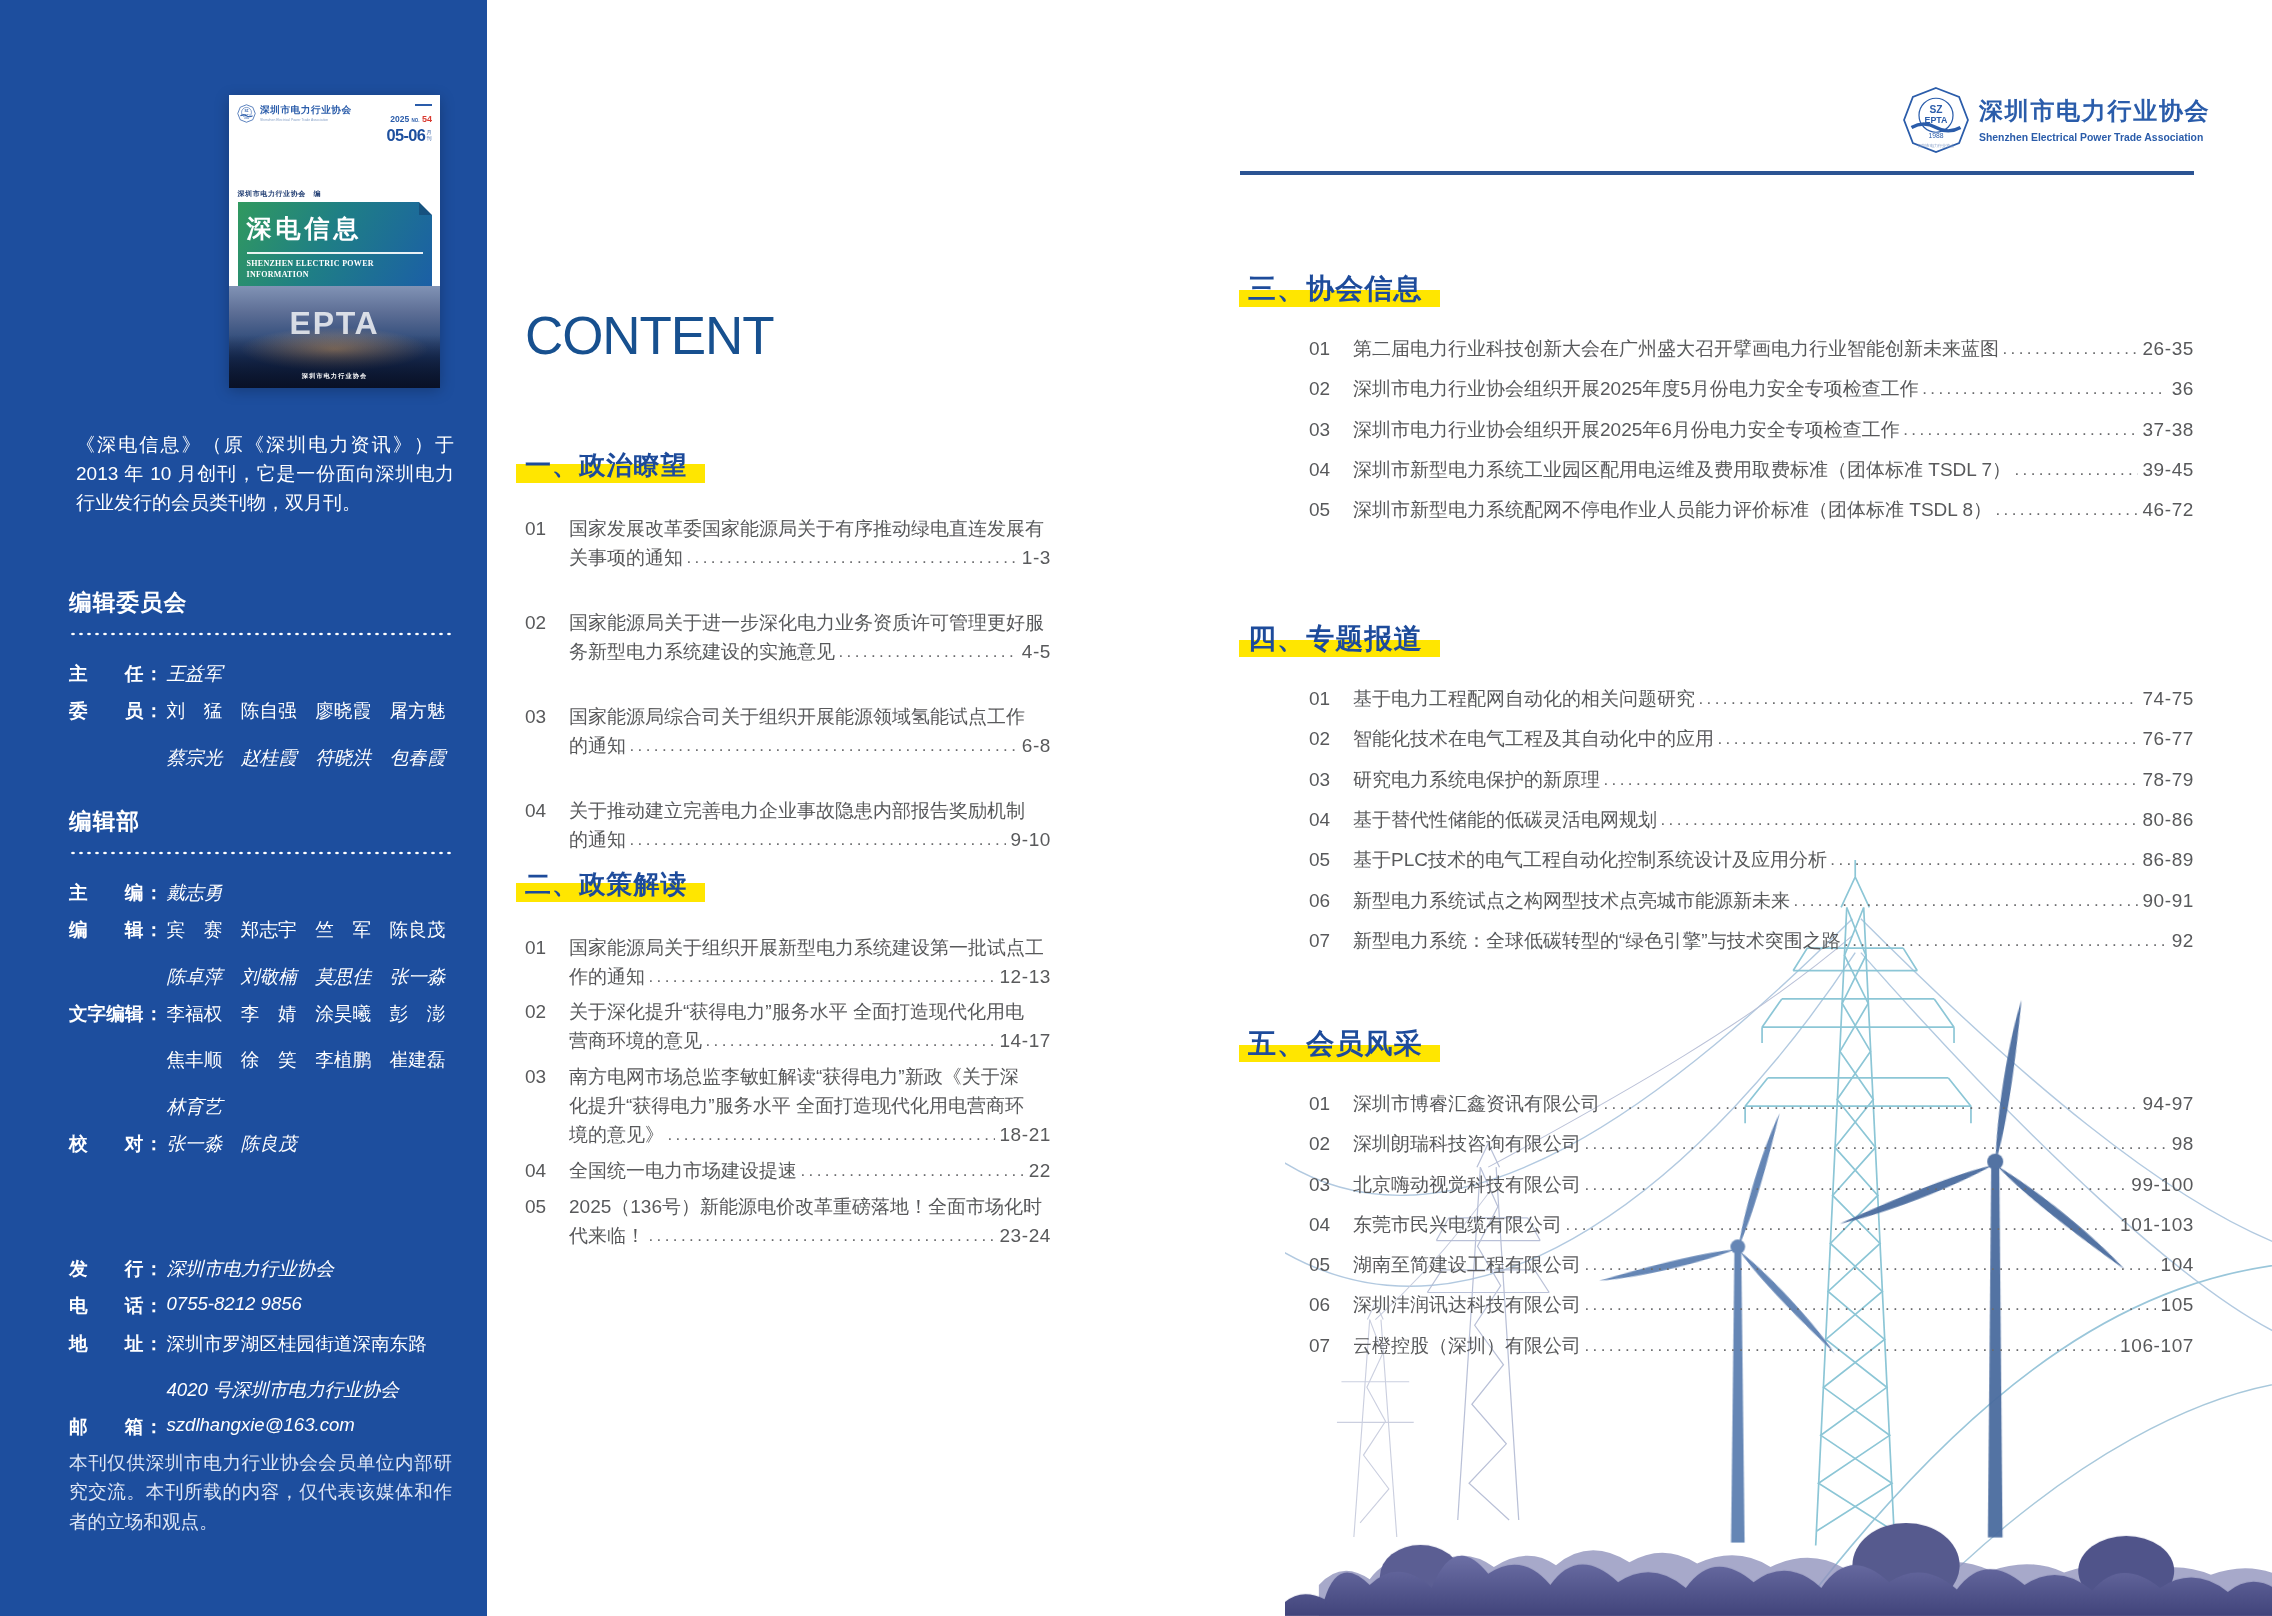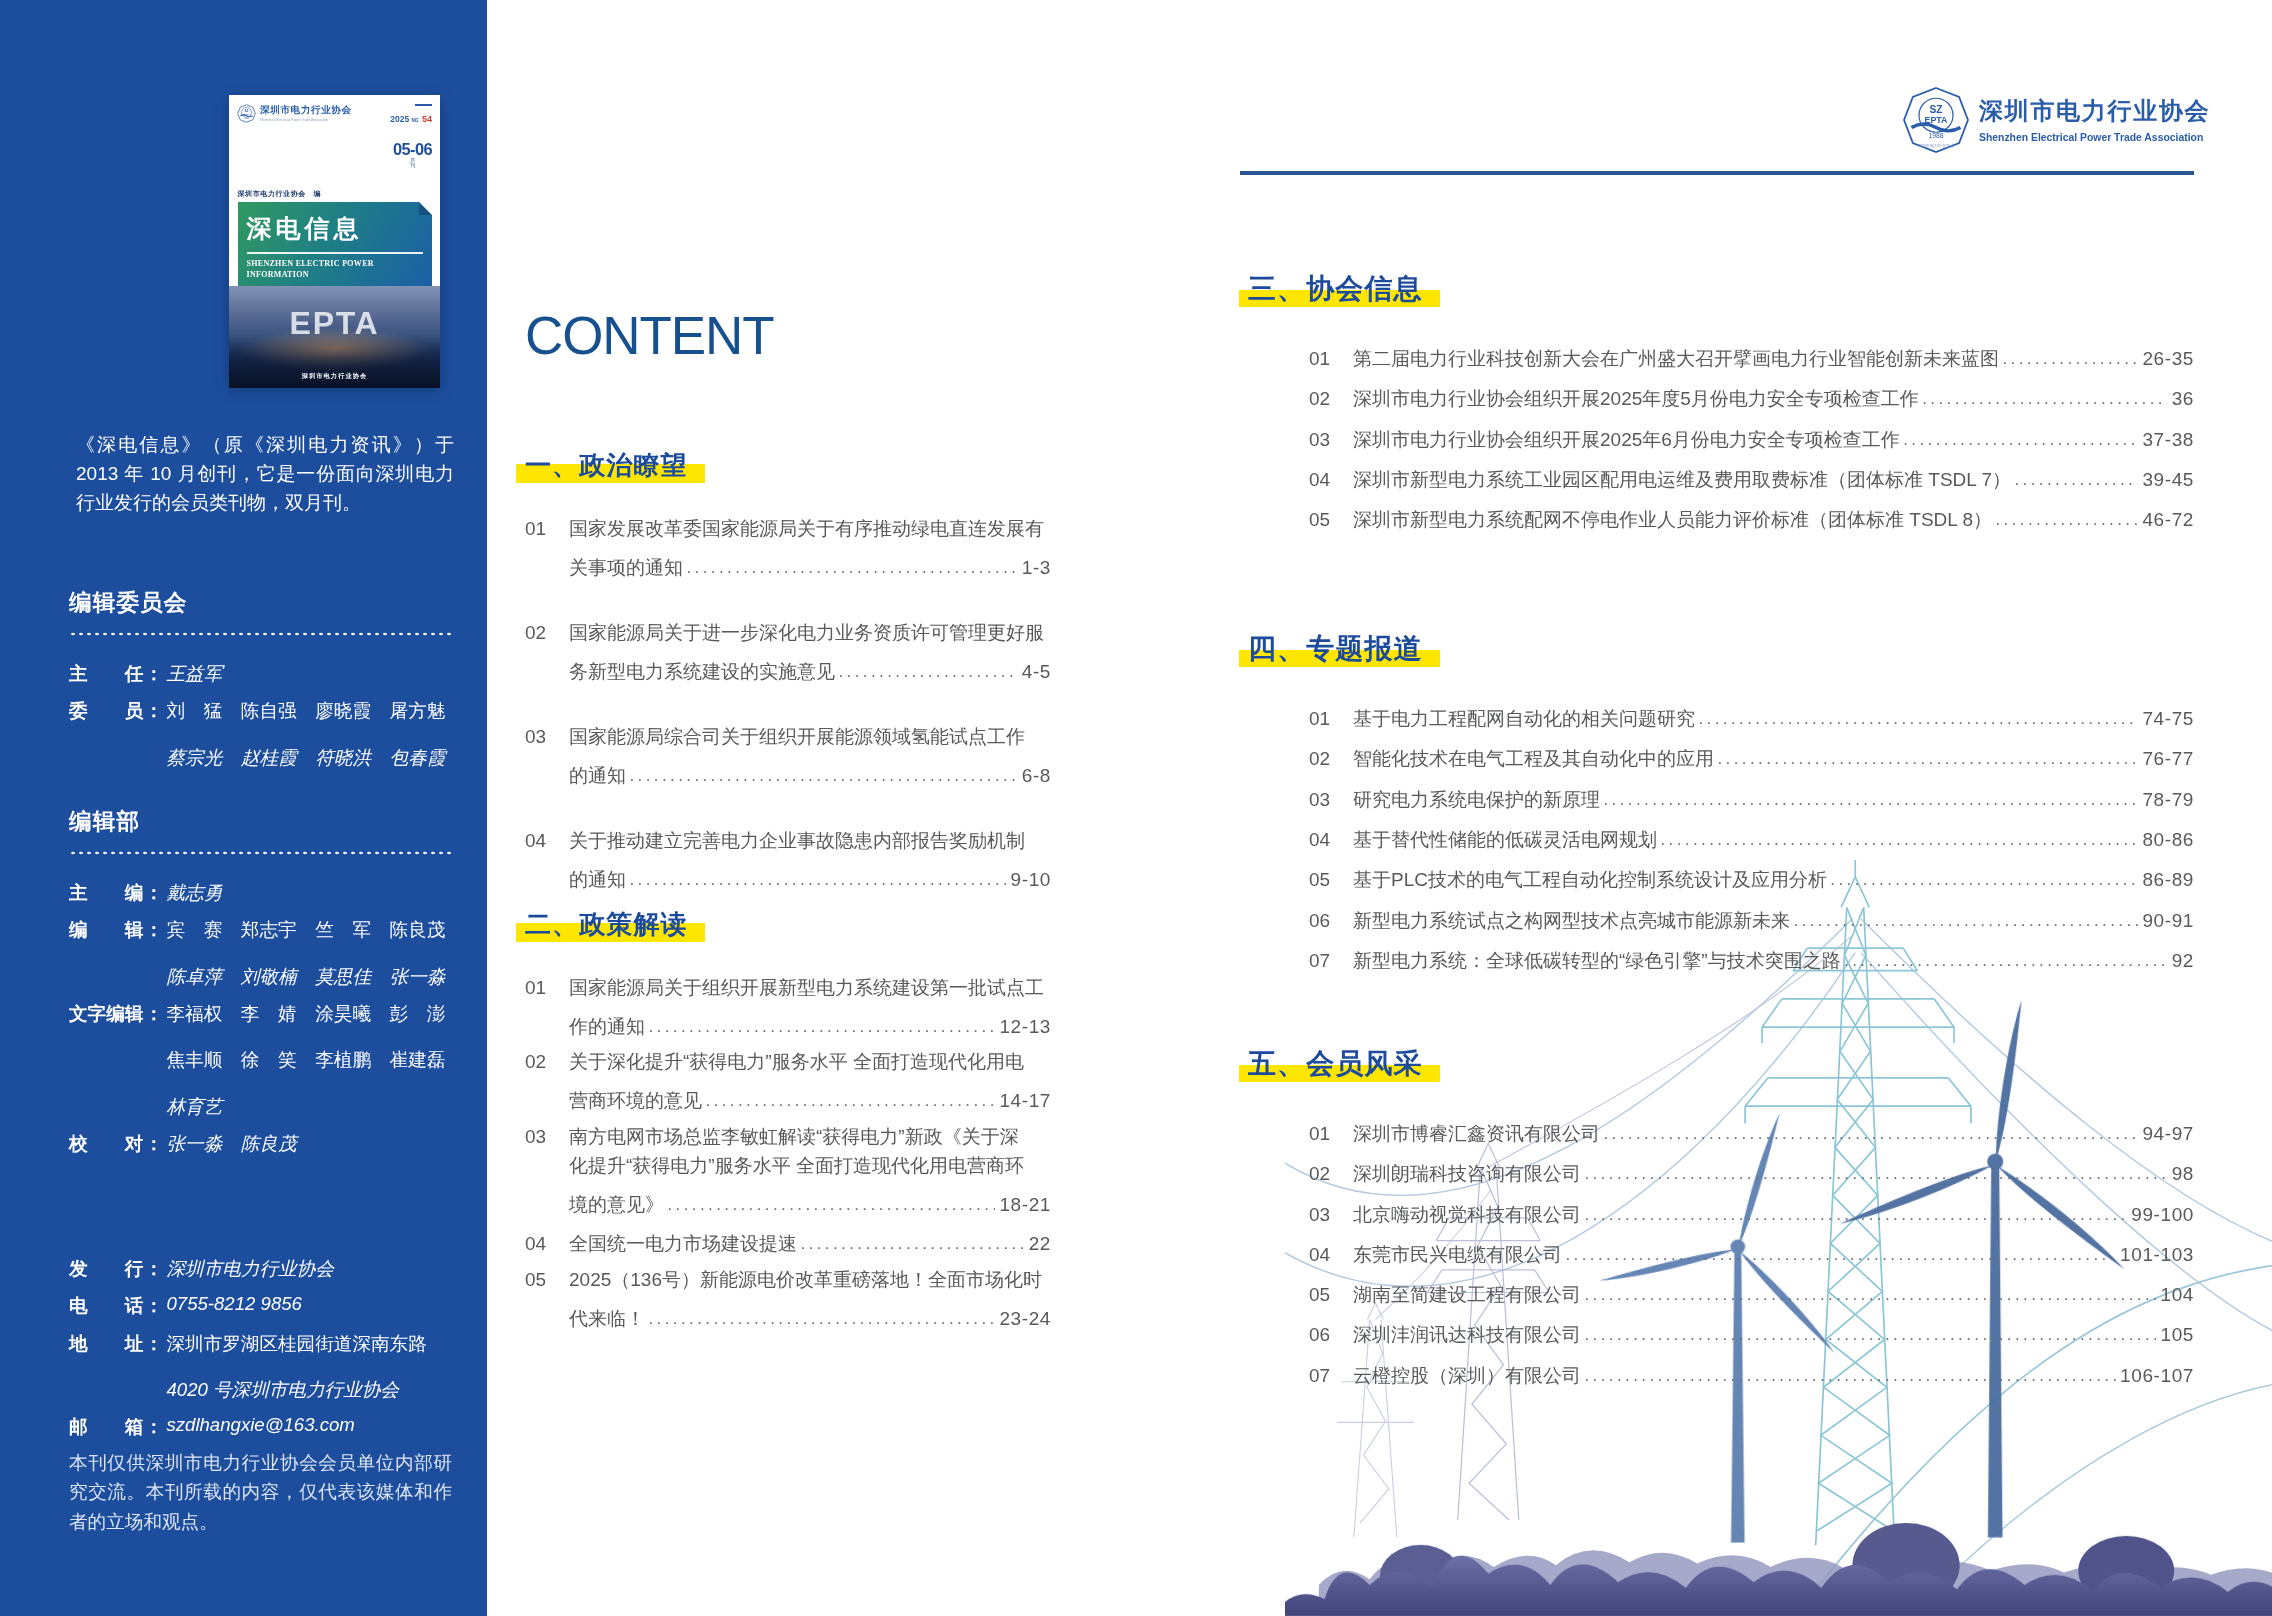--- a/index.html
+++ b/index.html
@@ -21,21 +21,21 @@
   #cover{position:absolute; left:229px; top:95px; width:211px; height:293px; background:#fff; color:#1d4e9e; box-shadow:0 3.4px 13.6px rgba(0,0,0,.25);}
   .cover-head{position:absolute; left:0; top:0; right:0; padding:9px 8px 0 8px; display:flex; justify-content:space-between;}
   .cover-brand{display:flex; align-items:flex-start; gap:4px;}
   .cover-brand .txt .cn{font-size:9.6px; font-weight:bold; color:#2a5caa; letter-spacing:0.6px; white-space:nowrap;}
   .cover-brand .txt .en{font-size:3.4px; color:#8aa3c8; white-space:nowrap; margin-top:1.1px;}
   .cover-issue{display:flex; flex-direction:column; align-items:flex-end;}
   .cover-issue .dash{width:17px; height:2.3px; background:#2a5caa; margin-bottom:9px;}
   .cover-issue .yr-row{font-size:8.5px; font-weight:bold; color:#2a5caa; line-height:1;}
   .cover-issue .yr-row .no{font-size:4.5px; font-weight:bold;}
   .cover-issue .yr-row .issue-no{color:#d93a30; font-size:9px;}
-  .cover-issue .mon-row{display:flex; align-items:center; line-height:1; margin-top:17px;flex-direction:column;}
+  .cover-issue .mon-row{display:flex; align-items:center; line-height:1; margin-top:3px;}
   .cover-issue .mon-row .mm{font-size:16.4px; font-weight:bold; color:#1d4f9e; letter-spacing:-0.6px;}
   .cover-issue .mon-row .mtype{font-size:5.1px; color:#1d4f9e; width:5.6px; line-height:1.1; margin-left:1.1px;}
   .cover-editor{position:absolute; left:8.5px; top:94px; font-size:7px; font-weight:bold; color:#1f3c72; letter-spacing:0.6px;}
   .cover-panel{position:absolute; left:8.5px; right:8.5px; top:107px; height:84px; background:linear-gradient(118deg,#31995f 0%, #1f7f85 45%, #1b5fa6 100%); color:#fff; padding:10.2px 9px 0 9px;}
   .cover-panel .fold{position:absolute; top:0; right:0; width:0; height:0; border-top:13.6px solid #ffffff; border-left:13.6px solid rgba(13,43,84,.38);}
   .cover-panel .ttl{font-size:25px; font-weight:bold; letter-spacing:4px; white-space:nowrap;}
   .cover-panel .rule{height:1.1px; background:rgba(255,255,255,.9); margin:7.3px 0 5.6px 0;}
   .cover-panel .en{font-size:8px; font-weight:bold; letter-spacing:0.3px; line-height:1.35;font-family:Liberation Serif, serif;}
   .cover-photo{position:absolute; left:0; right:0; top:191px; bottom:0;
      background:linear-gradient(180deg,#8193b5 0%, #5e6f96 25%, #37517e 50%, #1c3563 70%, #0d234b 100%);}
@@ -78,21 +78,21 @@
   .sec-head{position:relative; display:inline-block; font-size:26px; font-weight:bold; color:var(--head-blue); line-height:1.25; letter-spacing:1.1px; z-index:1; margin-bottom:32px;}
   .sec-head .bar{position:absolute; left:-9px; right:-17px; bottom:-1.1px; height:19px; background:var(--accent-yellow); z-index:-1;}
   #right-col .sec-head{font-size:28px; margin-bottom:28px;}
   #right-col .sec-head .bar{height:17px;}
 
   .toc-section{display:block;}
   .toc-list{display:block;}
   .toc-item{position:relative; padding-left:44px; color:var(--text-gray); font-size:19px; line-height:29px;}
   .toc-item .num{position:absolute; left:0; top:0; color:var(--text-gray);}
   .tline{white-space:nowrap;}
-  .tline.last{display:flex; align-items:flex-end;margin-top:10px;}
+  .tline.last{display:flex; align-items:flex-end;}
   .tline .t{flex:0 0 auto;}
   .leader{flex:1 1 auto; overflow:hidden; white-space:nowrap; letter-spacing:3.4px; font-size:17px; margin:0 4.5px 0 3.4px; color:#6a6b6d;}
   .pg{flex:0 0 auto; letter-spacing:0.6px;}
 
   
   .sec-politics .toc-item{margin-bottom:36px;}
   .sec-politics .toc-item:last-child{margin-bottom:0;}
   .sec-policy{margin-top:14.7px;}
   .sec-policy .toc-item{margin-bottom:6.8px;}
 

